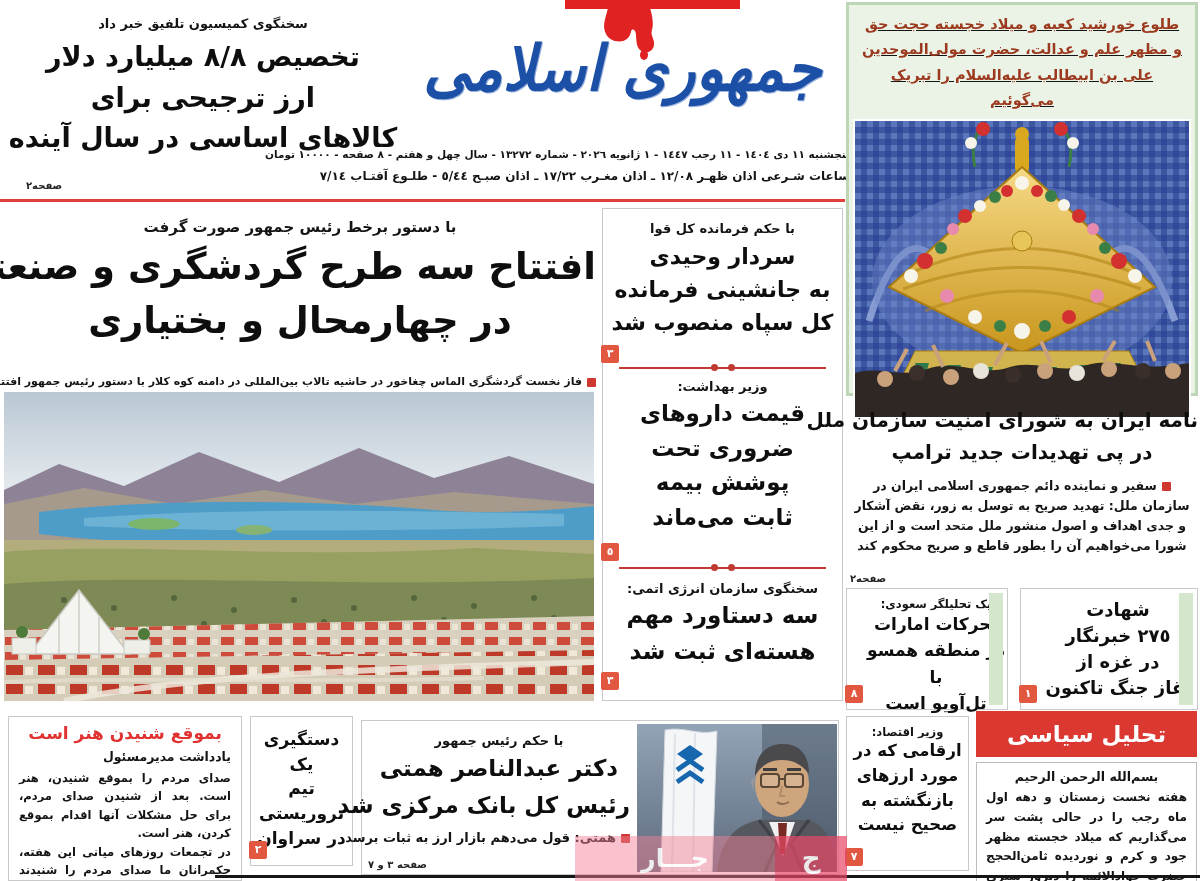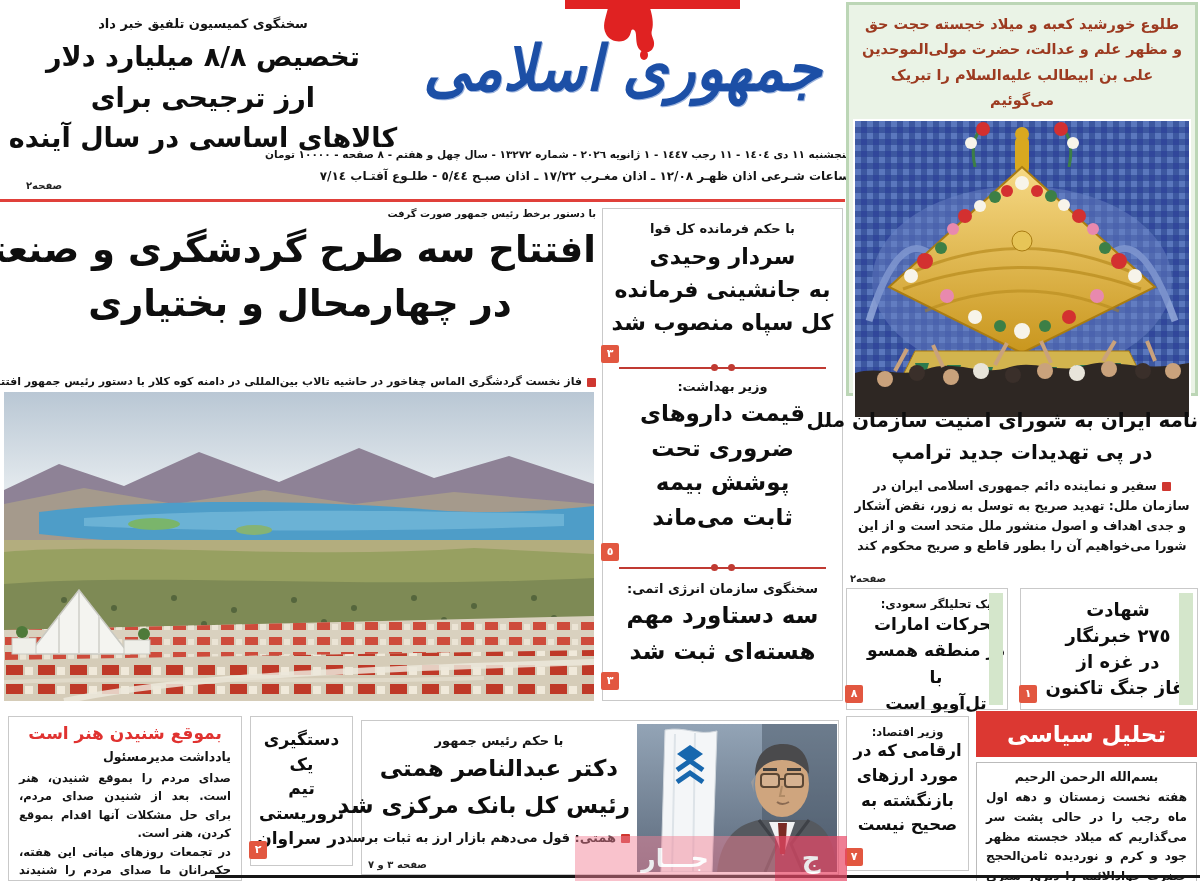--- a/index.html
+++ b/index.html
@@ -49,21 +49,21 @@
       <rect x="5" y="0" width="175" height="9" fill="#e02222"></rect>
       <path d="M48,8 C45,20 42,26 46,34 C50,42 62,44 68,38 C72,34 70,28 74,30 C78,32 74,44 80,50 C85,55 93,52 94,45 C95,39 90,36 92,30 C94,24 92,14 90,8 Z" fill="#e02222"></path>
       <ellipse cx="84" cy="55" rx="4" ry="5" fill="#e02222"></ellipse>
     </svg>
     <div class="logo-text ctr" style="margin-top:34px;">جمهوری اسلامی</div>
   </div>
   <div class="abs ctr nowrap" style="left:360px;top:148px;width:490px;font-size:10.5px;">پنجشنبه ١١ دی ١٤٠٤ - ١١ رجب ١٤٤٧ - ١ ژانویه ٢٠٢٦ - شماره ١٣٢٧٢ - سال چهل و هفتم - ٨ صفحه - ١٠٠٠٠ تومان</div>
   <div class="abs ctr nowrap" style="left:360px;top:169px;width:490px;font-size:12px;">ساعات شـرعی  اذان ظهـر ١٢/٠٨ ـ اذان مغـرب ١٧/٢٢ ـ اذان صبـح ٥/٤٤ - طلـوع آفتـاب ٧/١٤</div>
   <div class="abs" style="left:0;top:199px;width:845px;height:3px;background:#e0403a;"></div>
 
-  <div class="abs" style="left:846px;top:2px;width:352px;height:394px;background:#eaf3e6;border:3px solid #bcd6b6;box-sizing:border-box;">
+  <div class="abs" style="left:846px;top:2px;width:352px;height:394px;background:#eaf3e6;border:3px solid #bcd6b6;box-sizing:border-box;text-decoration:underline;">
     <div class="ctr" style="margin:7px 10px 5px;font-size:14.5px;line-height:1.75;color:#9c3a20;">طلوع خورشید کعبه و میلاد خجسته حجت حق و مظهر علم و عدالت، حضرت مولی‌الموحدین علی بن ابیطالب علیه‌السلام را تبریک می‌گوئیم</div>
     <svg style="display:block;margin:0 auto;border:2px solid #fff;" width="334" height="296" viewBox="0 0 334 296">
       <defs>
         <linearGradient id="goldG" x1="0" y1="0" x2="0" y2="1">
           <stop offset="0" stop-color="#f6d985"></stop>
             <stop offset="1" stop-color="#c9961d"></stop>
         </linearGradient>
         <pattern id="tiles" width="12" height="12" patternUnits="userSpaceOnUse">
           <rect width="12" height="12" fill="#3c57a0"></rect>
           <rect x="0" y="0" width="6" height="6" fill="#5a77bd"></rect>
@@ -143,21 +143,21 @@
           <circle cx="222" cy="252" r="8" fill="#e8e4da"></circle>
             <circle cx="254" cy="248" r="8" fill="#c9a27c"></circle>
           <circle cx="288" cy="250" r="8" fill="#3a2f2a"></circle>
             <circle cx="318" cy="250" r="8" fill="#c9a27c"></circle>
         </g>
       </g>
     </svg>
   </div>
 
   <div class="abs ctr" style="left:4px;top:208px;width:592px;height:184px;">
-    <div style="font-size:10px;margin-top:0;text-align:right;">با دستور برخط رئیس جمهور صورت گرفت</div>
+    <div style="font-size:15px;margin-top:10px;">با دستور برخط رئیس جمهور صورت گرفت</div>
     <div class="hl" style="font-size:37px;line-height:1.45;margin-top:4px;font-weight:bold;">
       <div class="nowrap">افتتاح سه طرح گردشگری و صنعتی</div>
       <div class="nowrap">در چهارمحال و بختیاری</div>
     </div>
     <div class="abs" style="left:0;right:0;bottom:4px;display:flex;align-items:center;justify-content:space-between;">
       <span class="nowrap" style="font-size:11px;"><span class="bullet"></span><span>فاز نخست گردشگری الماس چغاخور در حاشیه تالاب بین‌المللی در دامنه کوه کلار با دستور رئیس جمهور افتتاح شد</span></span>
 
     </div>
   </div>
 

